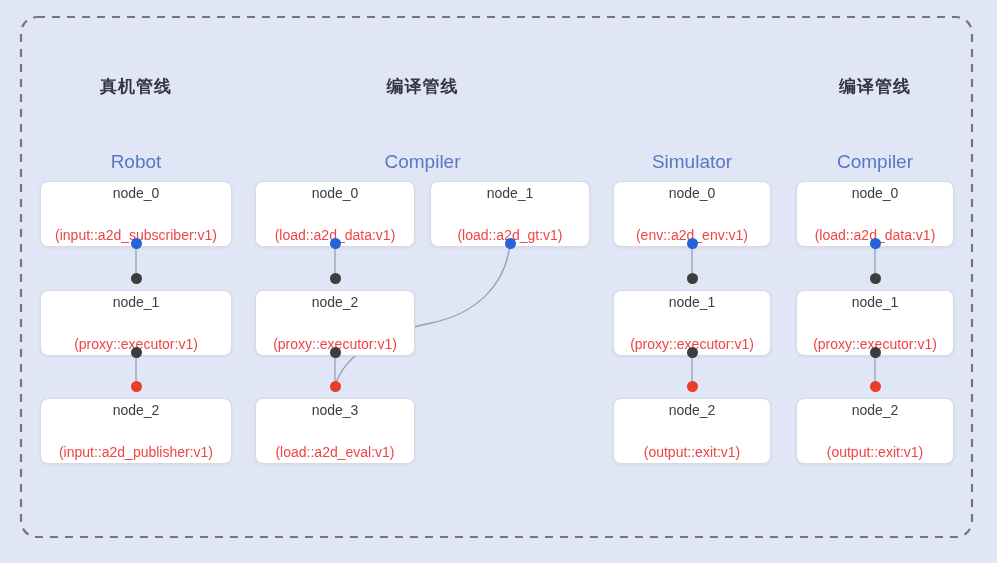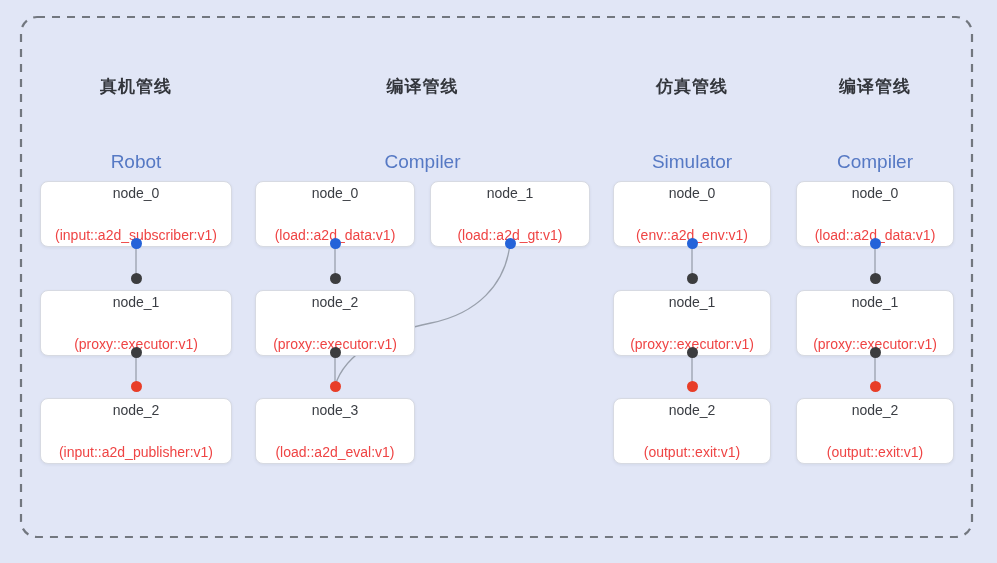--- a/index.html
+++ b/index.html
@@ -116,21 +116,20 @@
       <div class="node-title">node_2</div>
       <div class="node-sub">(proxy::executor:v1)</div>
     </div>
     <div class="node" style="left:0; top:386px; width:160px;">
       <div class="node-title">node_3</div>
       <div class="node-sub">(load::a2d_eval:v1)</div>
     </div>
   </section>
 
   <section class="pipeline" style="left:613px; width:158px;">
-    <h2 class="heading-zh">仿真管线</h2>
     <h3 class="heading-en">Simulator</h3>
     <div class="node" style="left:0; top:169px; width:158px;">
       <div class="node-title">node_0</div>
       <div class="node-sub">(env::a2d_env:v1)</div>
     </div>
     <div class="node" style="left:0; top:278px; width:158px;">
       <div class="node-title">node_1</div>
       <div class="node-sub">(proxy::executor:v1)</div>
     </div>
     <div class="node" style="left:0; top:386px; width:158px;">

